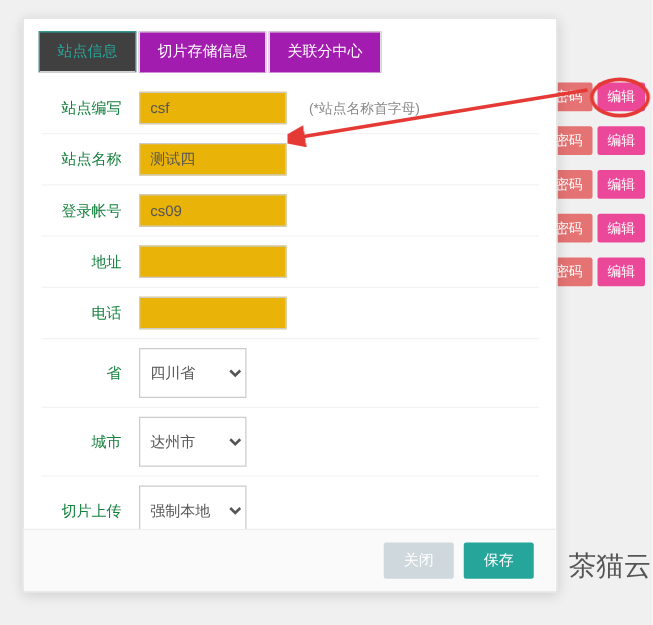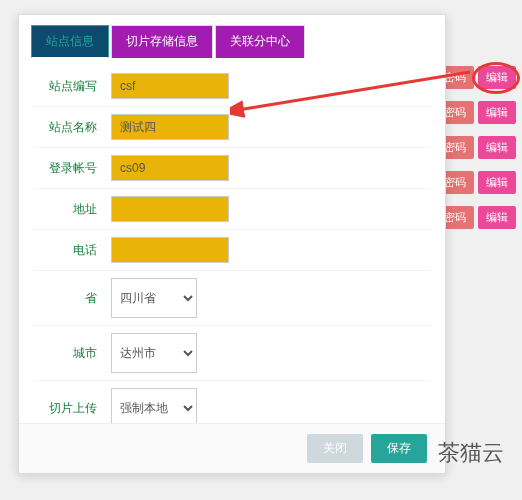--- a/index.html
+++ b/index.html
@@ -11,35 +11,35 @@
     .bg-btn.pink { background: #e57373; }
     
     .ellipse { position: absolute; right: 2px; top: 62px; width: 48px; height: 32px; border: 3px solid #e53935; border-radius: 50%; z-index: 20; }
     
     .arrow-svg { position: absolute; top: 60px; left: 230px; width: 260px; height: 60px; z-index: 15; pointer-events: none; }
     
     .modal { position: absolute; left: 18px; top: 14px; width: 428px; height: 460px; background: #fff; border: 1px solid #ddd; box-shadow: 0 2px 10px rgba(0,0,0,0.15); z-index: 10; display: flex; flex-direction: column; }
     
     .tabs { display: flex; padding: 10px 12px 0 12px; gap: 0; }
     .tab { padding: 7px 14px; font-size: 12px; cursor: pointer; border: 1px solid #ddd; border-bottom: none; background: #a21caf; color: #fff; margin-right: 2px; }
-    .tab.active { background: #0c4a6e; color: #26a69a; border: 1px solid #26a69a; border-bottom: 1px solid #fff; position: relative; z-index: 2; }
+    .tab.active { background: #404040; color: #26a69a; border: 1px solid #26a69a; border-bottom: 1px solid #fff; position: relative; z-index: 2; }
     
     .form { padding: 8px 14px 0 14px; flex: 1; overflow-y: auto; }
     .form-row { display: flex; align-items: center; padding: 7px 0; border-bottom: 1px solid #f3f3f3; }
     .form-label { width: 78px; text-align: right; color: #15803d; font-size: 12px; padding-right: 14px; }
     .form-input { height: 26px; border: 1px solid #ccc; padding: 0 8px; font-size: 12px; color: #555; width: 118px; background: #eab308; }
     .form-select { height: 40px; border: 1px solid #ccc; padding: 0 4px; font-size: 12px; color: #555; width: 86px; background: #fff; }
     .hint { font-size: 11px; color: #888; margin-left: 18px; }
     
     .modal-footer { display: flex; justify-content: flex-end; gap: 8px; padding: 10px 18px; background: #fafafa; border-top: 1px solid #eee; }
     .btn { padding: 6px 16px; font-size: 12px; border: none; border-radius: 2px; cursor: pointer; color: #fff; }
     .btn-cancel { background: #cfd8dc; }
     .btn-save { background: #26a69a; }
     
-    .watermark { position: absolute; right: 18px; bottom: 32px; font-size: 22px; color: #555; z-index: 30; font-weight: 400; }
+    .watermark { position: absolute; right: 1px; bottom: 32px; font-size: 22px; color: #555; z-index: 30; font-weight: 400; }
   </style>
 </head>
 <body>
 
 <div class="bg-buttons">
   <div class="bg-row">
     <span class="bg-btn pink">修改密码</span>
     <span class="bg-btn">编辑</span>
   </div>
   <div class="bg-row">
@@ -75,20 +75,21 @@
   <div class="tabs">
     <div class="tab active">站点信息</div>
     <div class="tab">切片存储信息</div>
     <div class="tab">关联分中心</div>
   </div>
 
   <div class="form">
     <div class="form-row">
       <div class="form-label">站点编写</div>
       <input class="form-input" value="csf" style="">
+      <span class="hint">(*站点名称首字母)</span>
     </div>
     <div class="form-row">
       <div class="form-label">站点名称</div>
       <input class="form-input" value="测试四" style="">
     </div>
     <div class="form-row">
       <div class="form-label">登录帐号</div>
       <input class="form-input" value="cs09" style="">
     </div>
     <div class="form-row">

